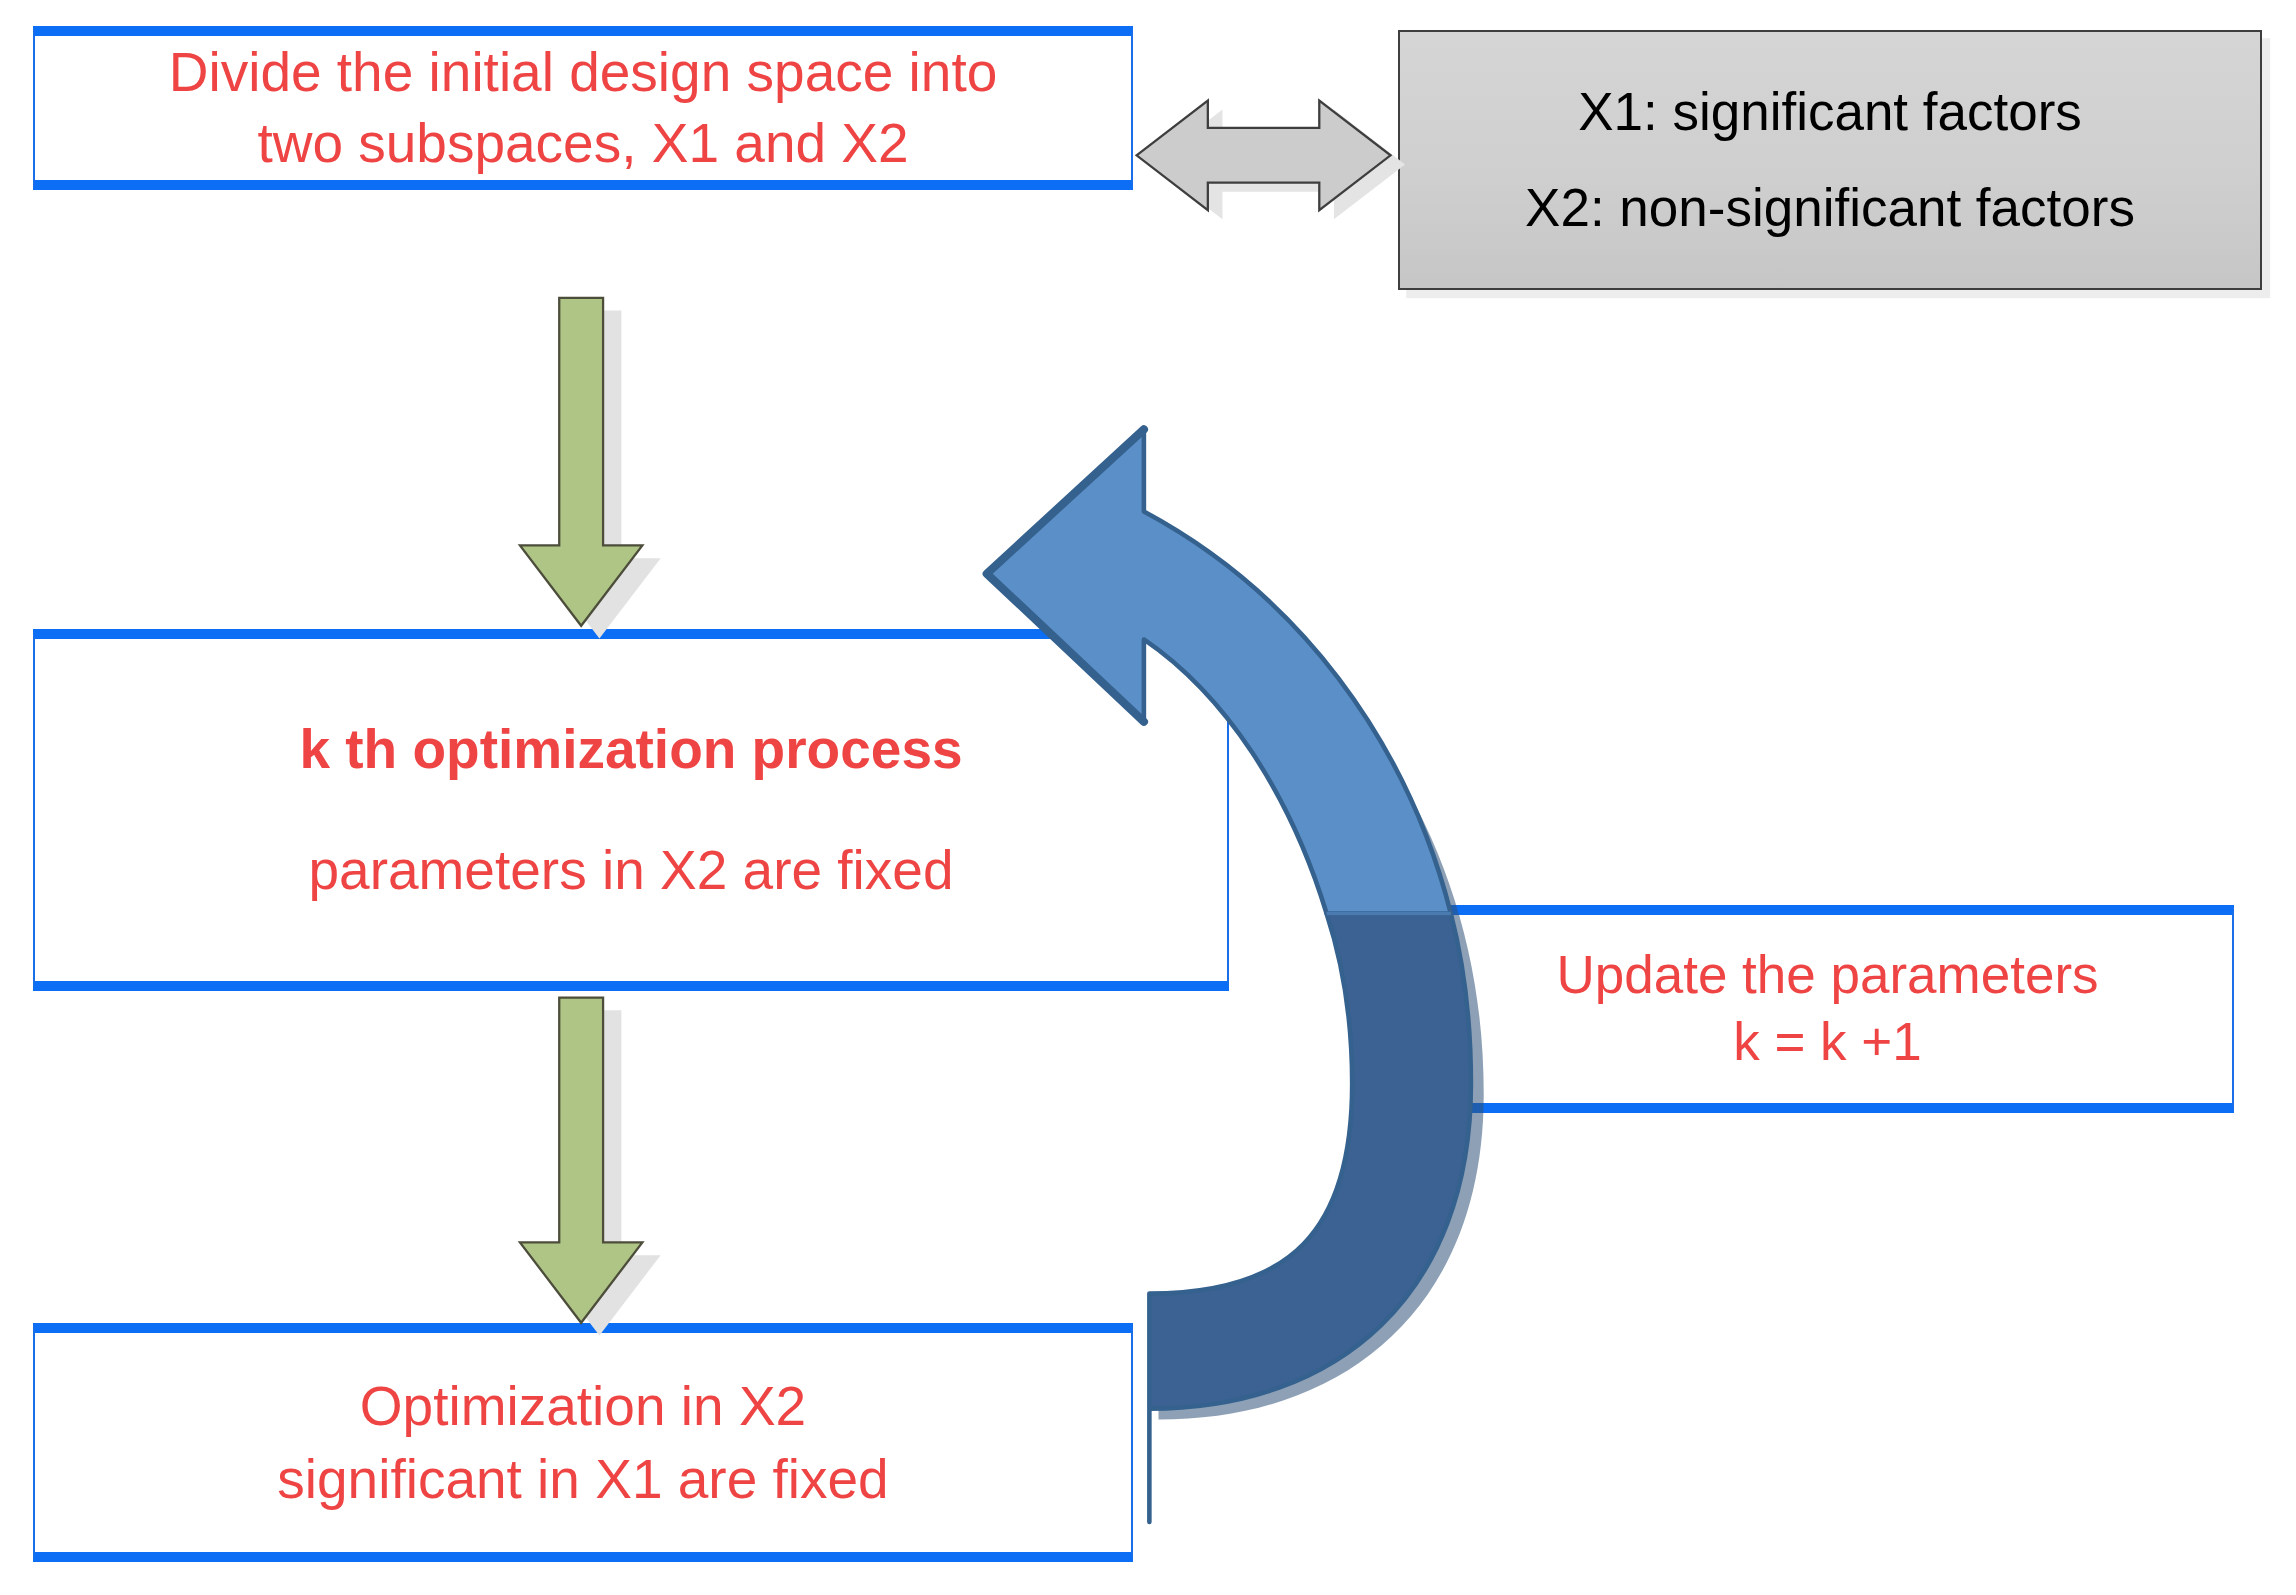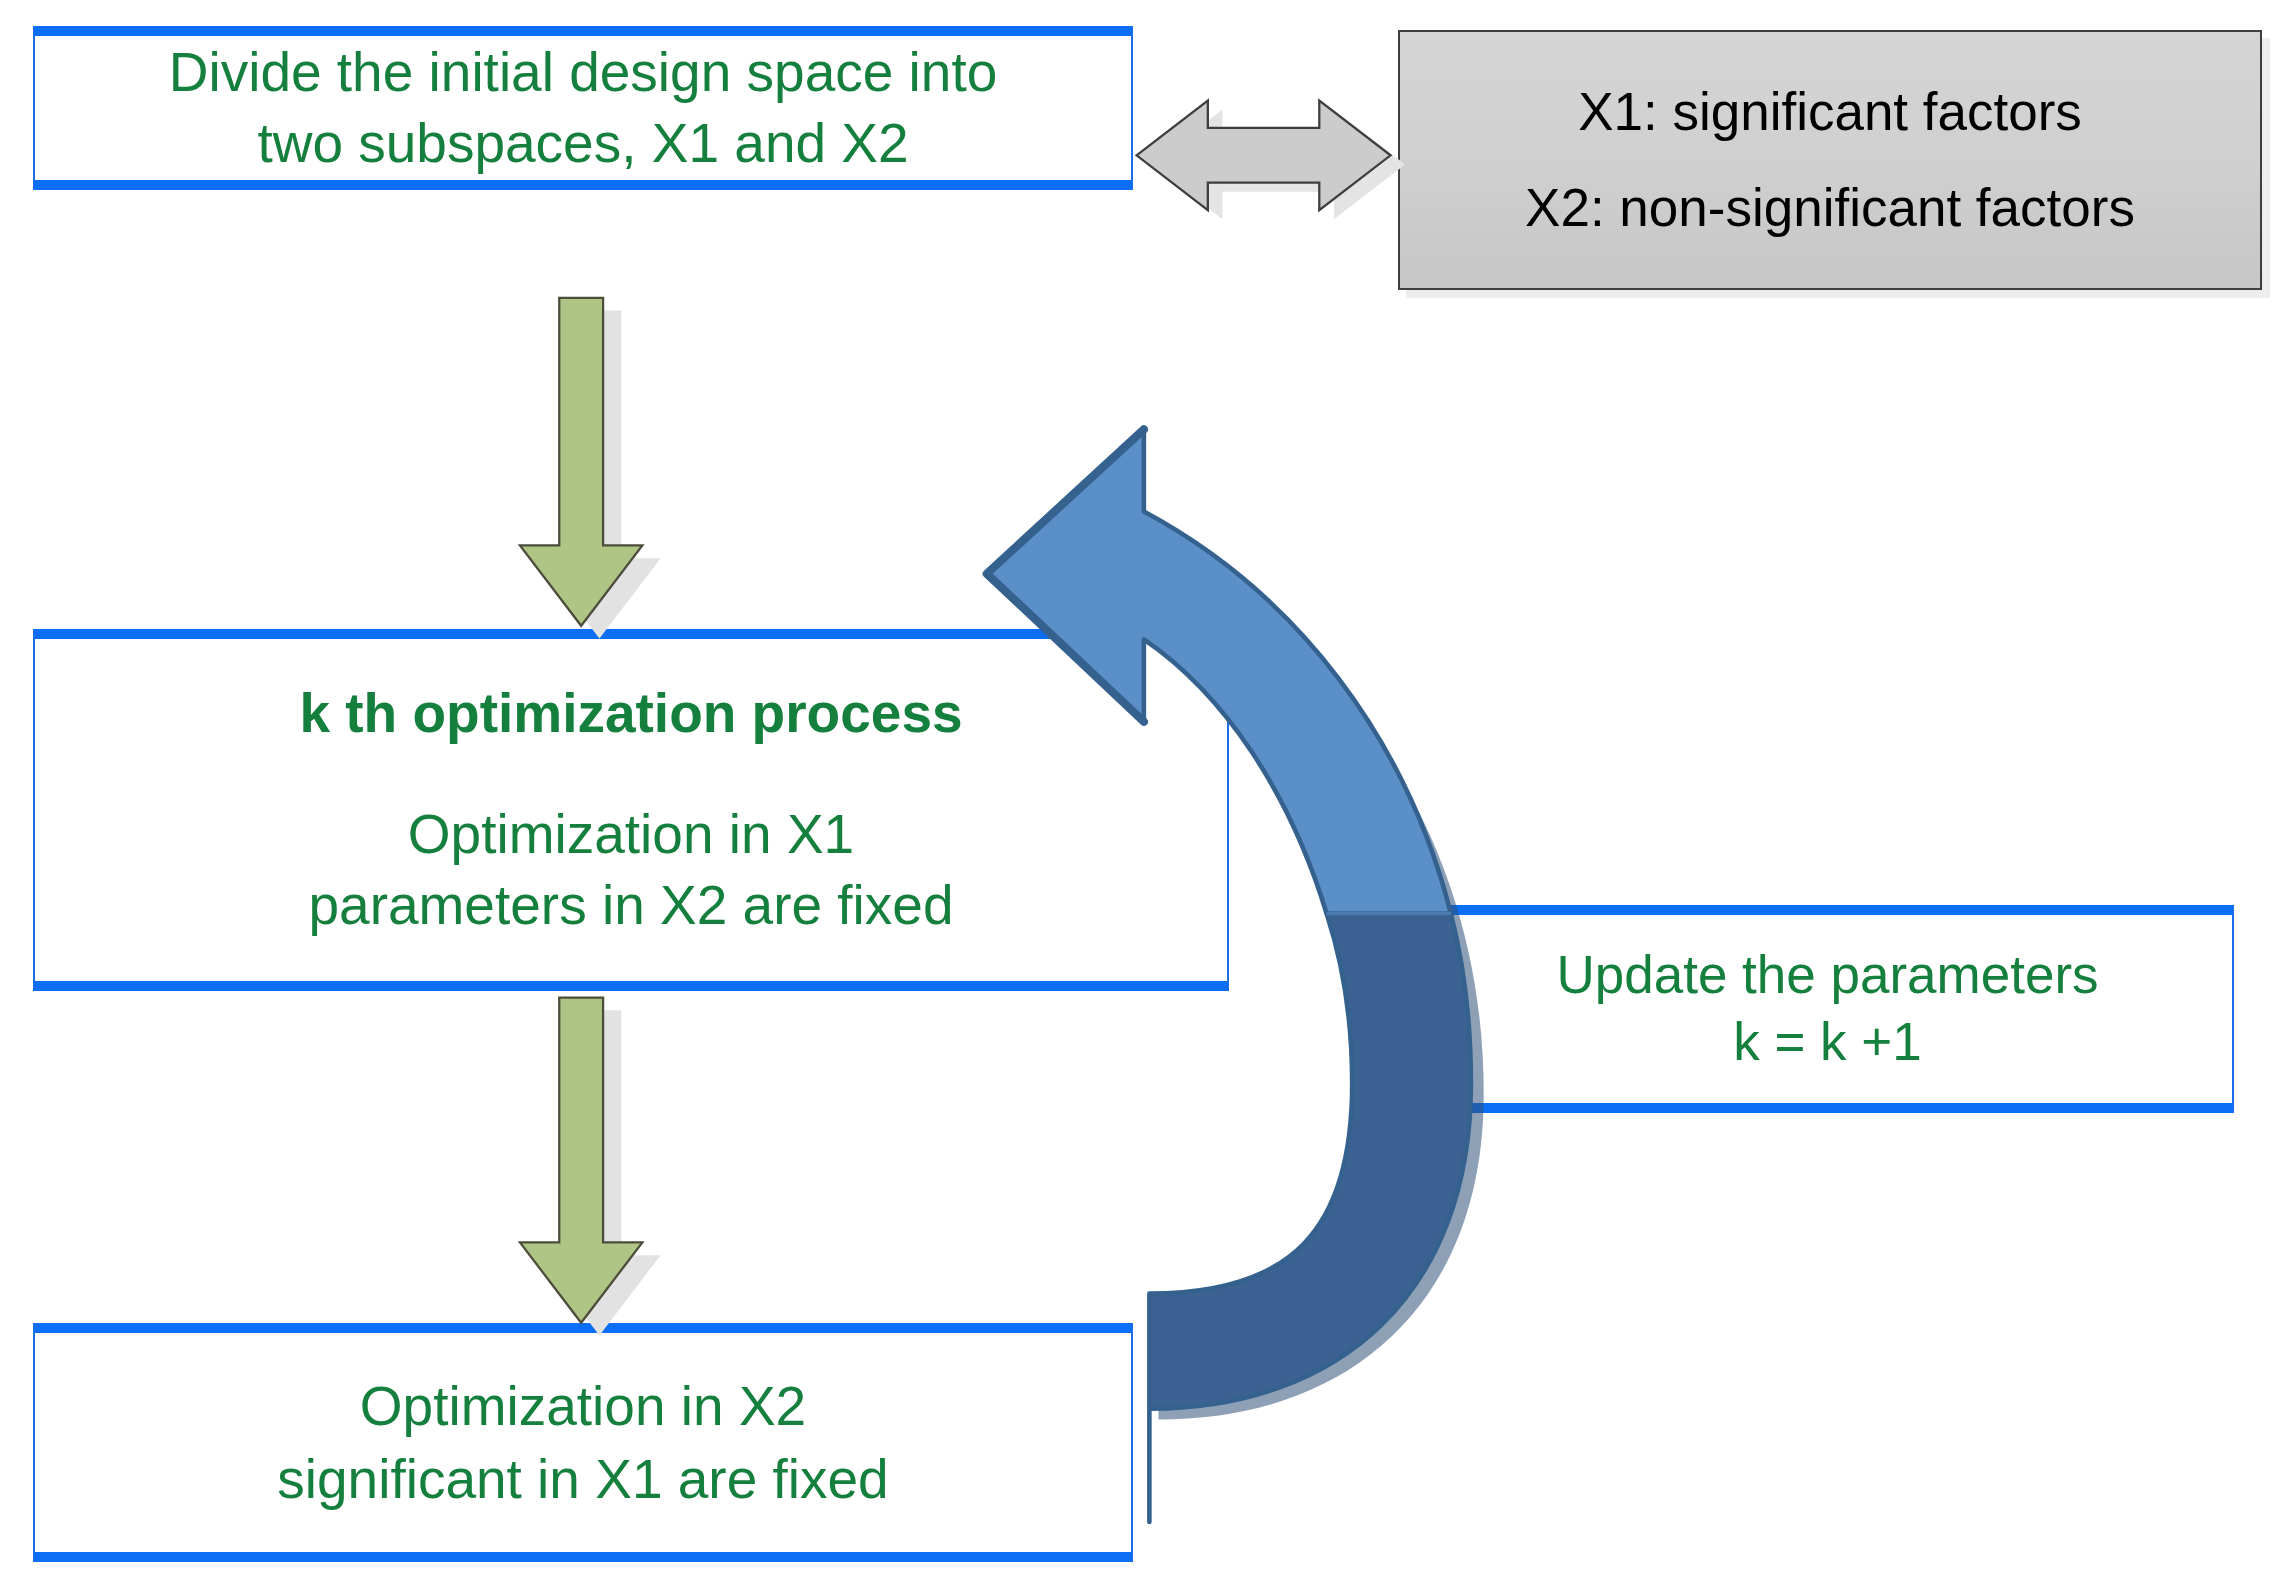--- a/index.html
+++ b/index.html
@@ -25,21 +25,21 @@
     background: #ffffff;
     border-left: 2.7px solid #1a6fe8;
     border-right: 2.7px solid #1a6fe8;
     border-top: 10px solid #0b6ef4;
     border-bottom: 10px solid #0b6ef4;
     display: flex;
     flex-direction: column;
     align-items: center;
     justify-content: center;
     text-align: center;
-    color: #15803d;
+    color: #ef4444;
   }
   .pbox .line {
     display: block;
     width: 100%;
     white-space: nowrap;
   }
 
   #box-divide {
     left: 33px;  top: 25.6px;  width: 1100px; height: 164px;
     font-size: 55px;
@@ -105,21 +105,20 @@
     <span class="line">two subspaces, X1 and X2</span>
   </div>
 
   <div id="box-factors">
     <span class="line">X1: significant factors</span>
     <span class="line">X2: non-significant factors</span>
   </div>
 
   <div class="pbox" id="box-kth">
     <span class="line title">k th optimization process</span>
-    <span class="line">Optimization in X1</span>
     <span class="line">parameters in X2 are fixed</span>
   </div>
 
   <div class="pbox" id="box-opt-x2">
     <span class="line">Optimization in X2</span>
     <span class="line">significant in X1 are fixed</span>
   </div>
 
   <div class="pbox" id="box-update">
     <span class="line">Update the parameters</span>

